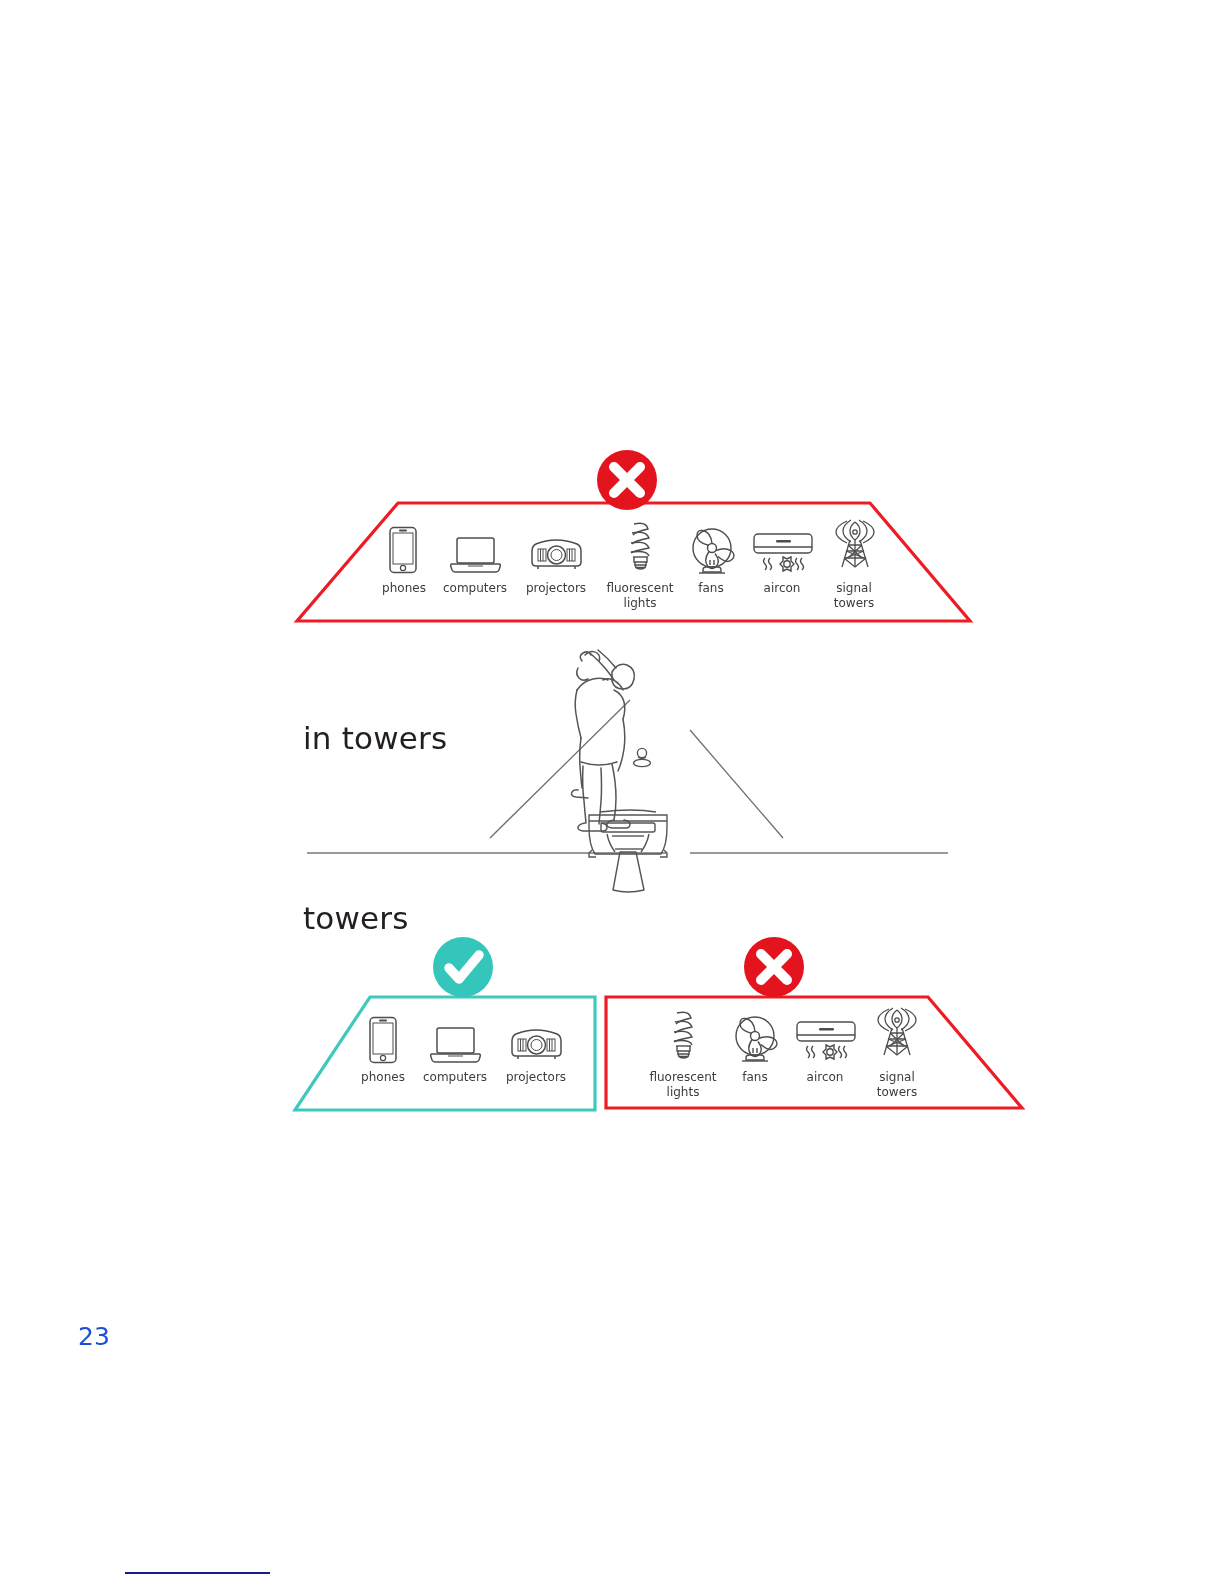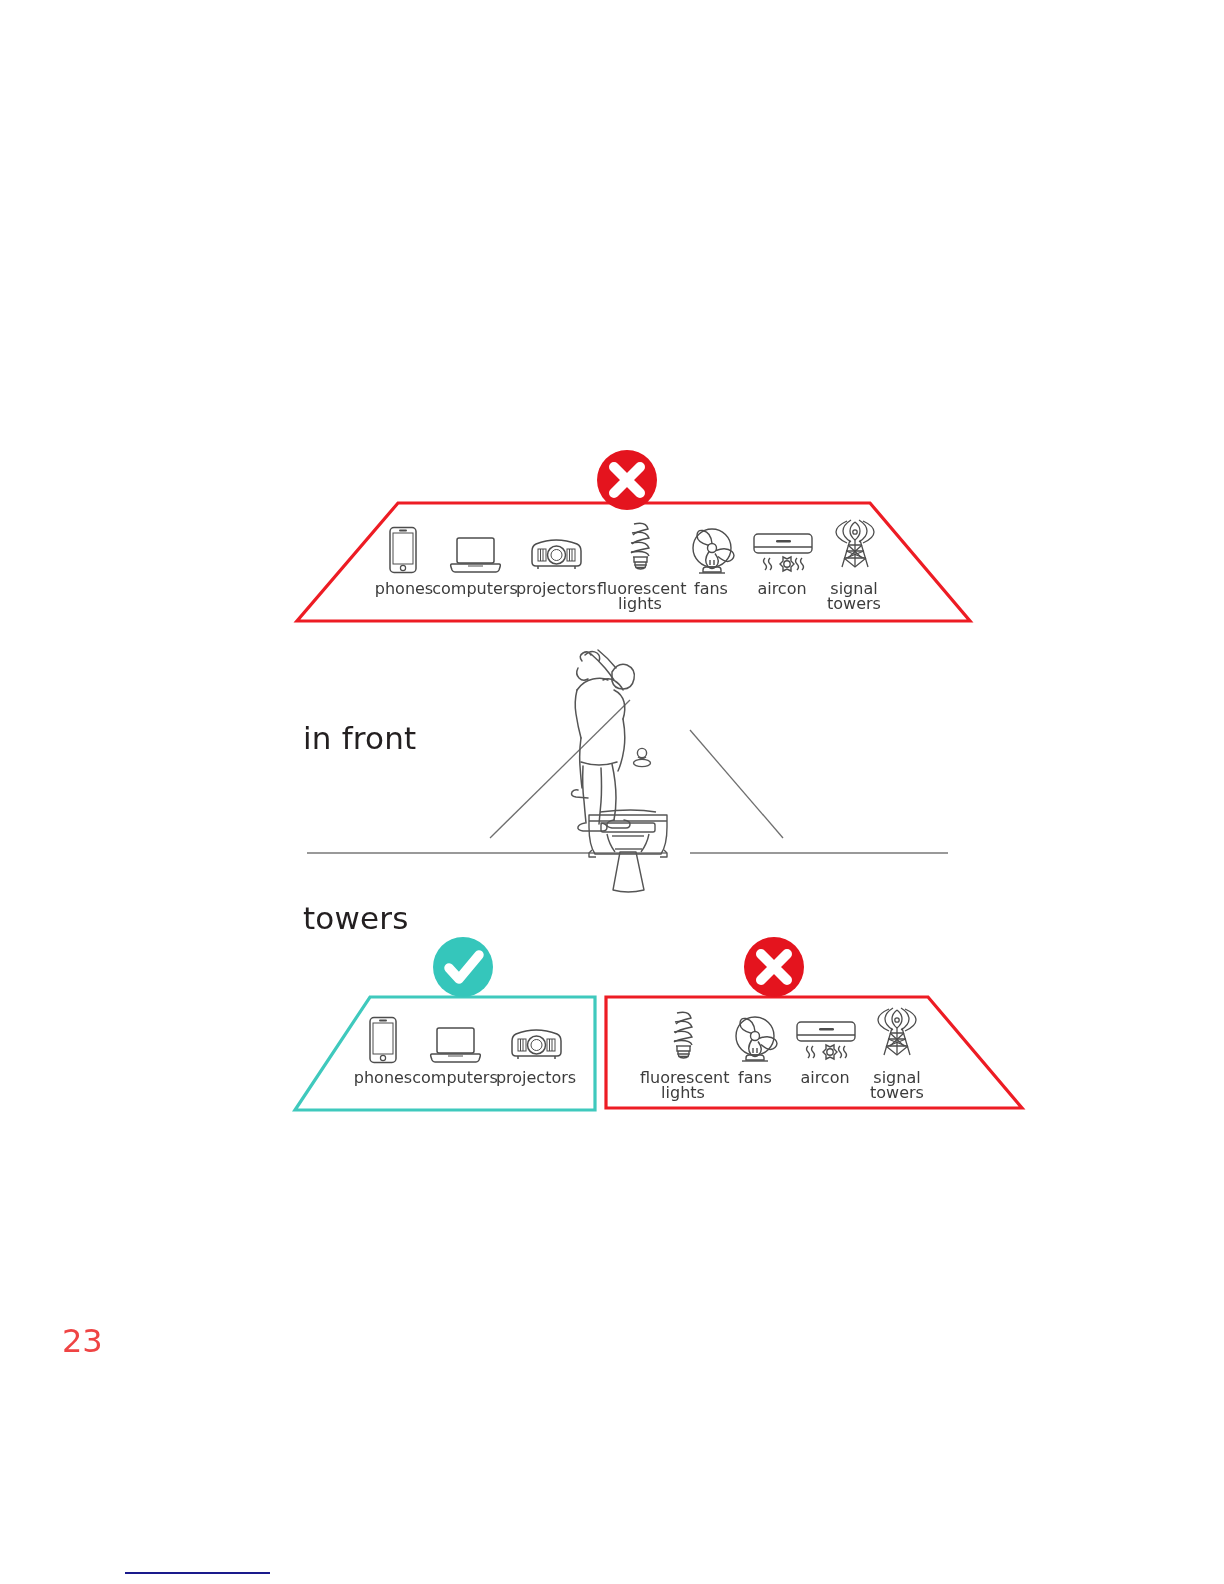--- a/index.html
+++ b/index.html
@@ -46,34 +46,34 @@
   #label-behind   { left: 303px; top: 900px; }
 
   .icon-cell {
     position: absolute;
     width: 86px;
     text-align: center;
   }
   .icon-caption {
     display: block;
     font-family: "DejaVu Sans", "Liberation Sans", sans-serif;
-    font-size: 16px;
+    font-size: 12px;
     line-height: 15px;
     color: #3c3c3c;
     margin-top: 4px;
     white-space: pre-line;
   }
 
   .page-number {
     position: absolute;
-    left: 62px;
+    left: 78px;
     top: 1322px;
     font-family: "DejaVu Sans", "Liberation Sans", sans-serif;
-    font-size: 32px;
-    color: #ef4444;
+    font-size: 25px;
+    color: #1d4ed8;
   }
 
   .footer-rule {
     position: absolute;
     left: 125px;
     top: 1572px;
     width: 145px;
     height: 0;
     border-top: 2px solid #1a1a8c;
   }
@@ -276,21 +276,21 @@
     </g>
 
     <g>
       <use href="#glyph-cfl" x="661" y="1011"></use>
       <use href="#glyph-fan" x="731" y="1015"></use>
       <use href="#glyph-aircon" x="795" y="1016"></use>
       <use href="#glyph-tower" x="873" y="1008"></use>
     </g>
   </svg>
 
-  <div class="zone-label" id="label-in-front">in front</div>
+  <div class="zone-label" id="label-in-front">in towers</div>
 
   <div class="zone-label" id="label-behind">towers</div>
 
   <div class="icon-cell" style="left:361px; top:577px;">
     <span class="icon-caption">phones</span>
   </div>
   <div class="icon-cell" style="left:432px; top:577px;">
     <span class="icon-caption">computers</span>
   </div>
   <div class="icon-cell" style="left:513px; top:577px;">

